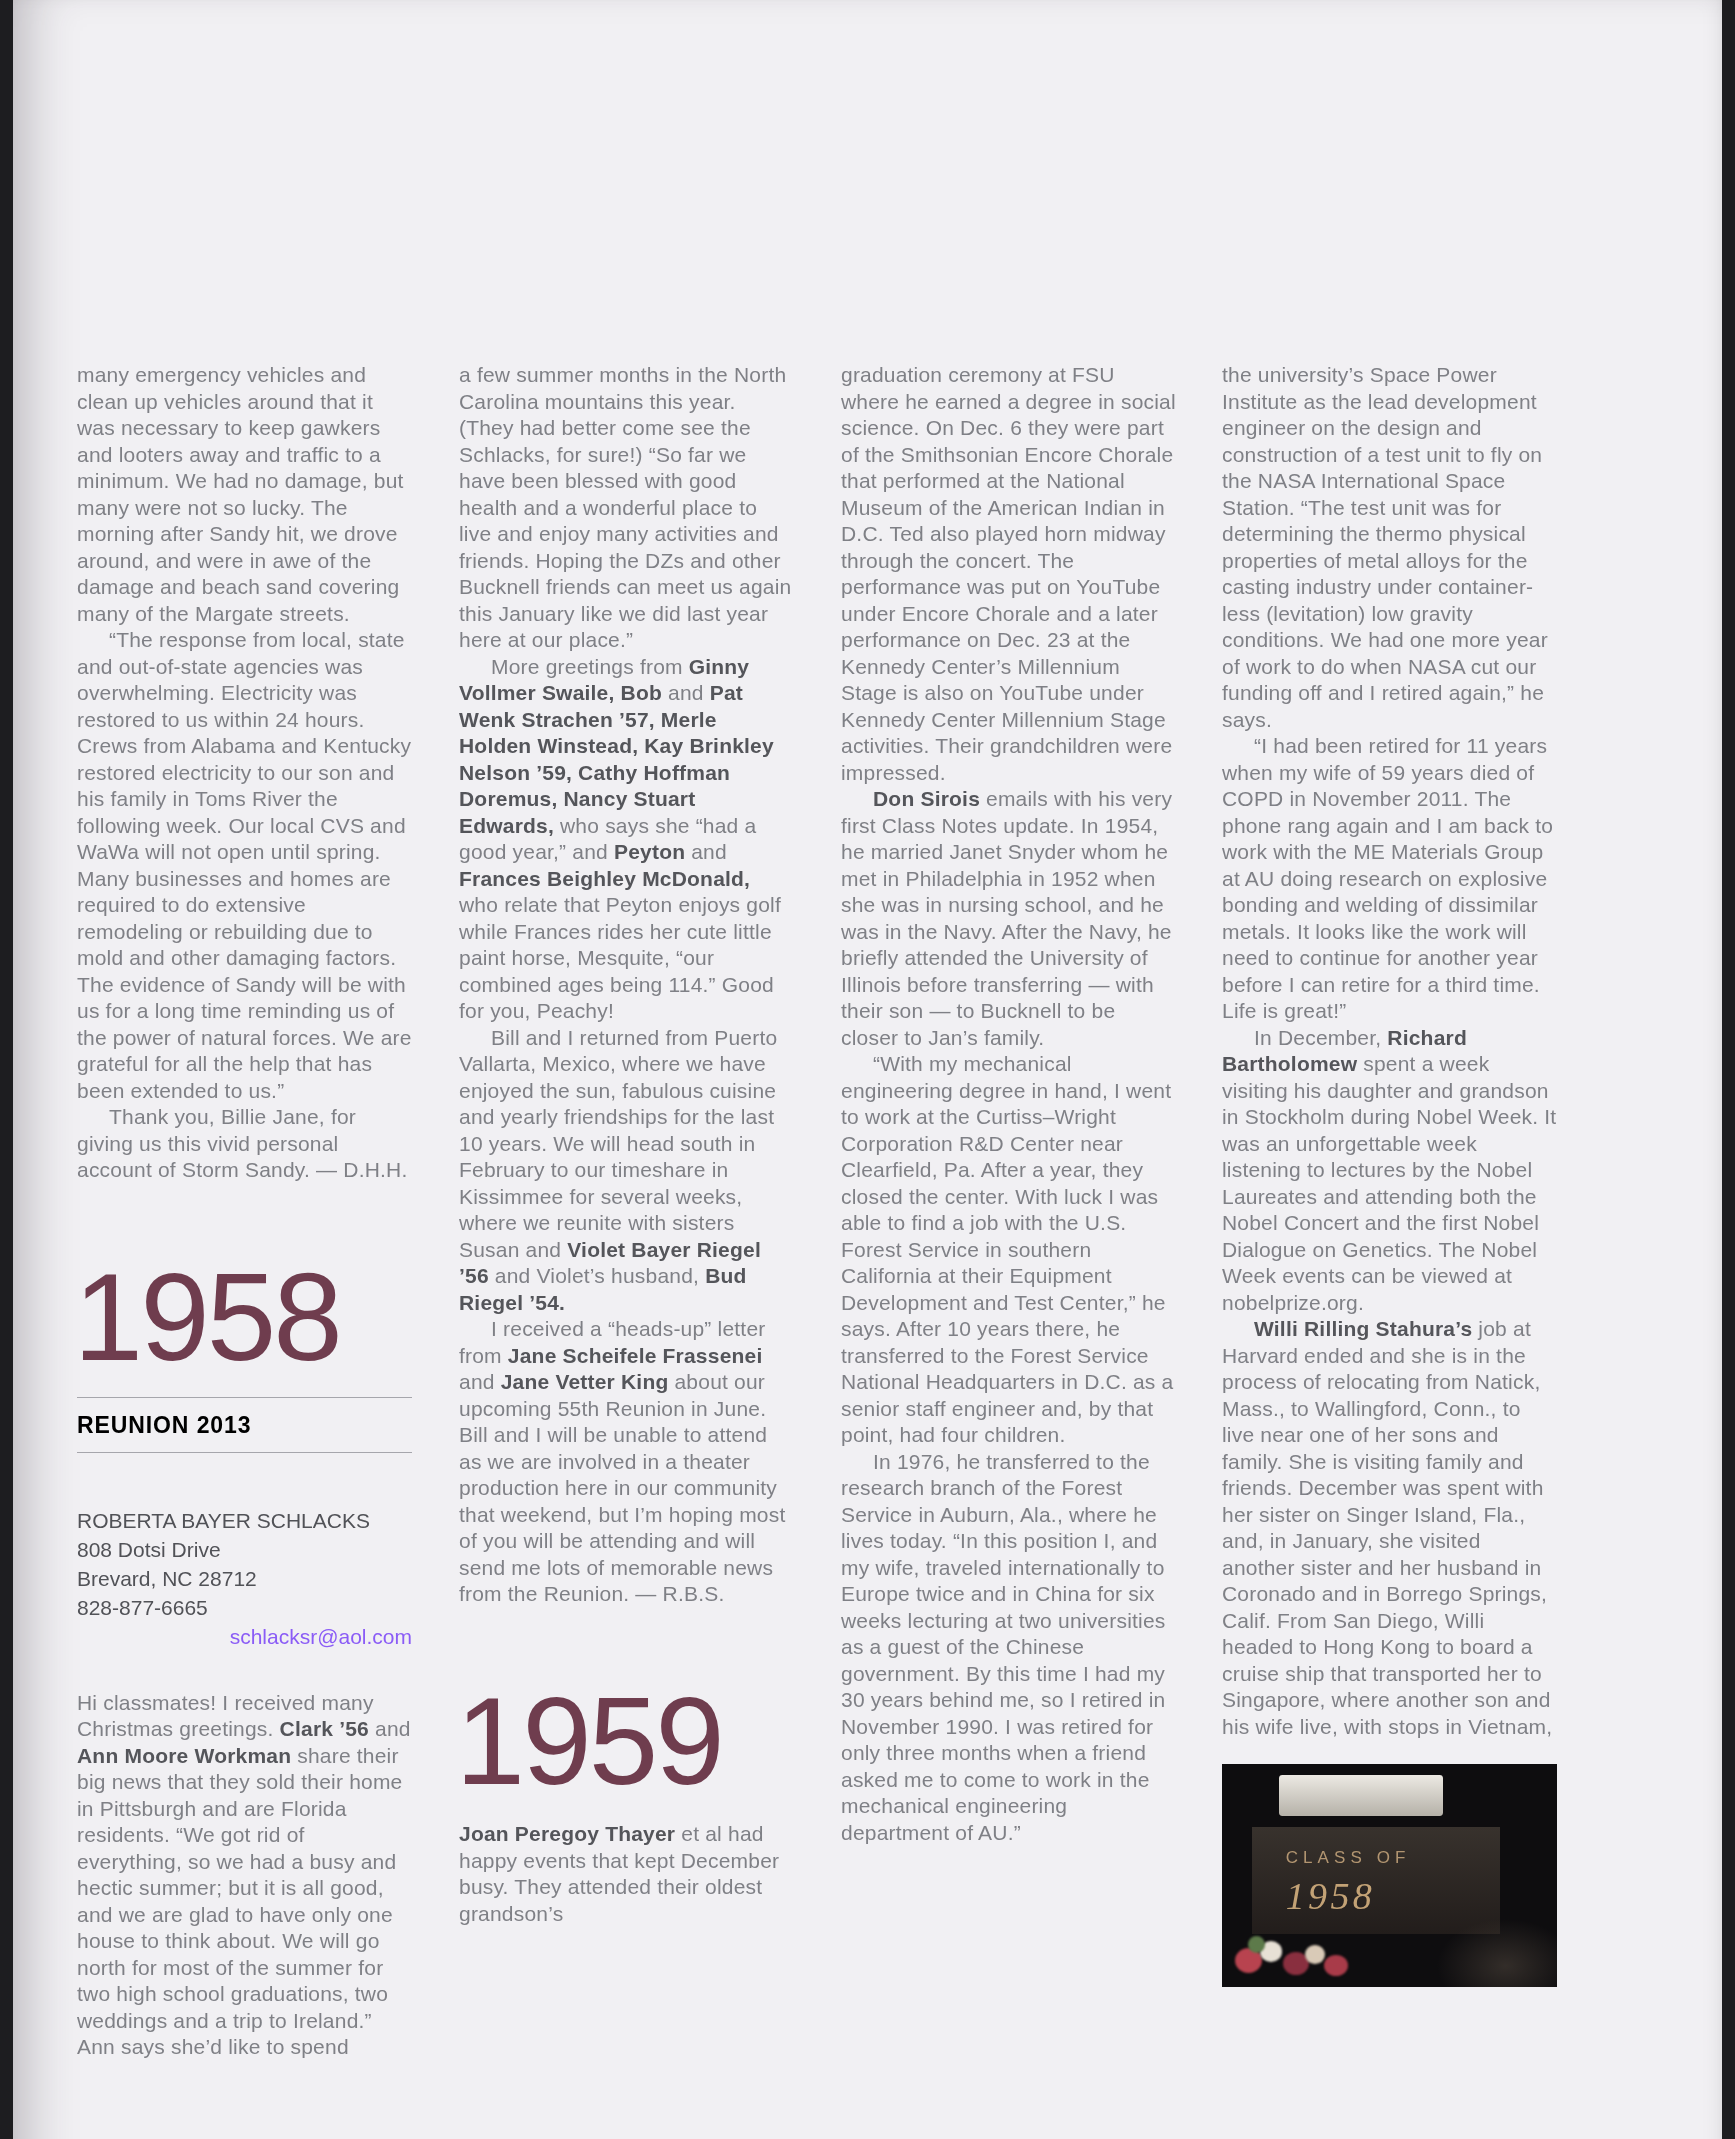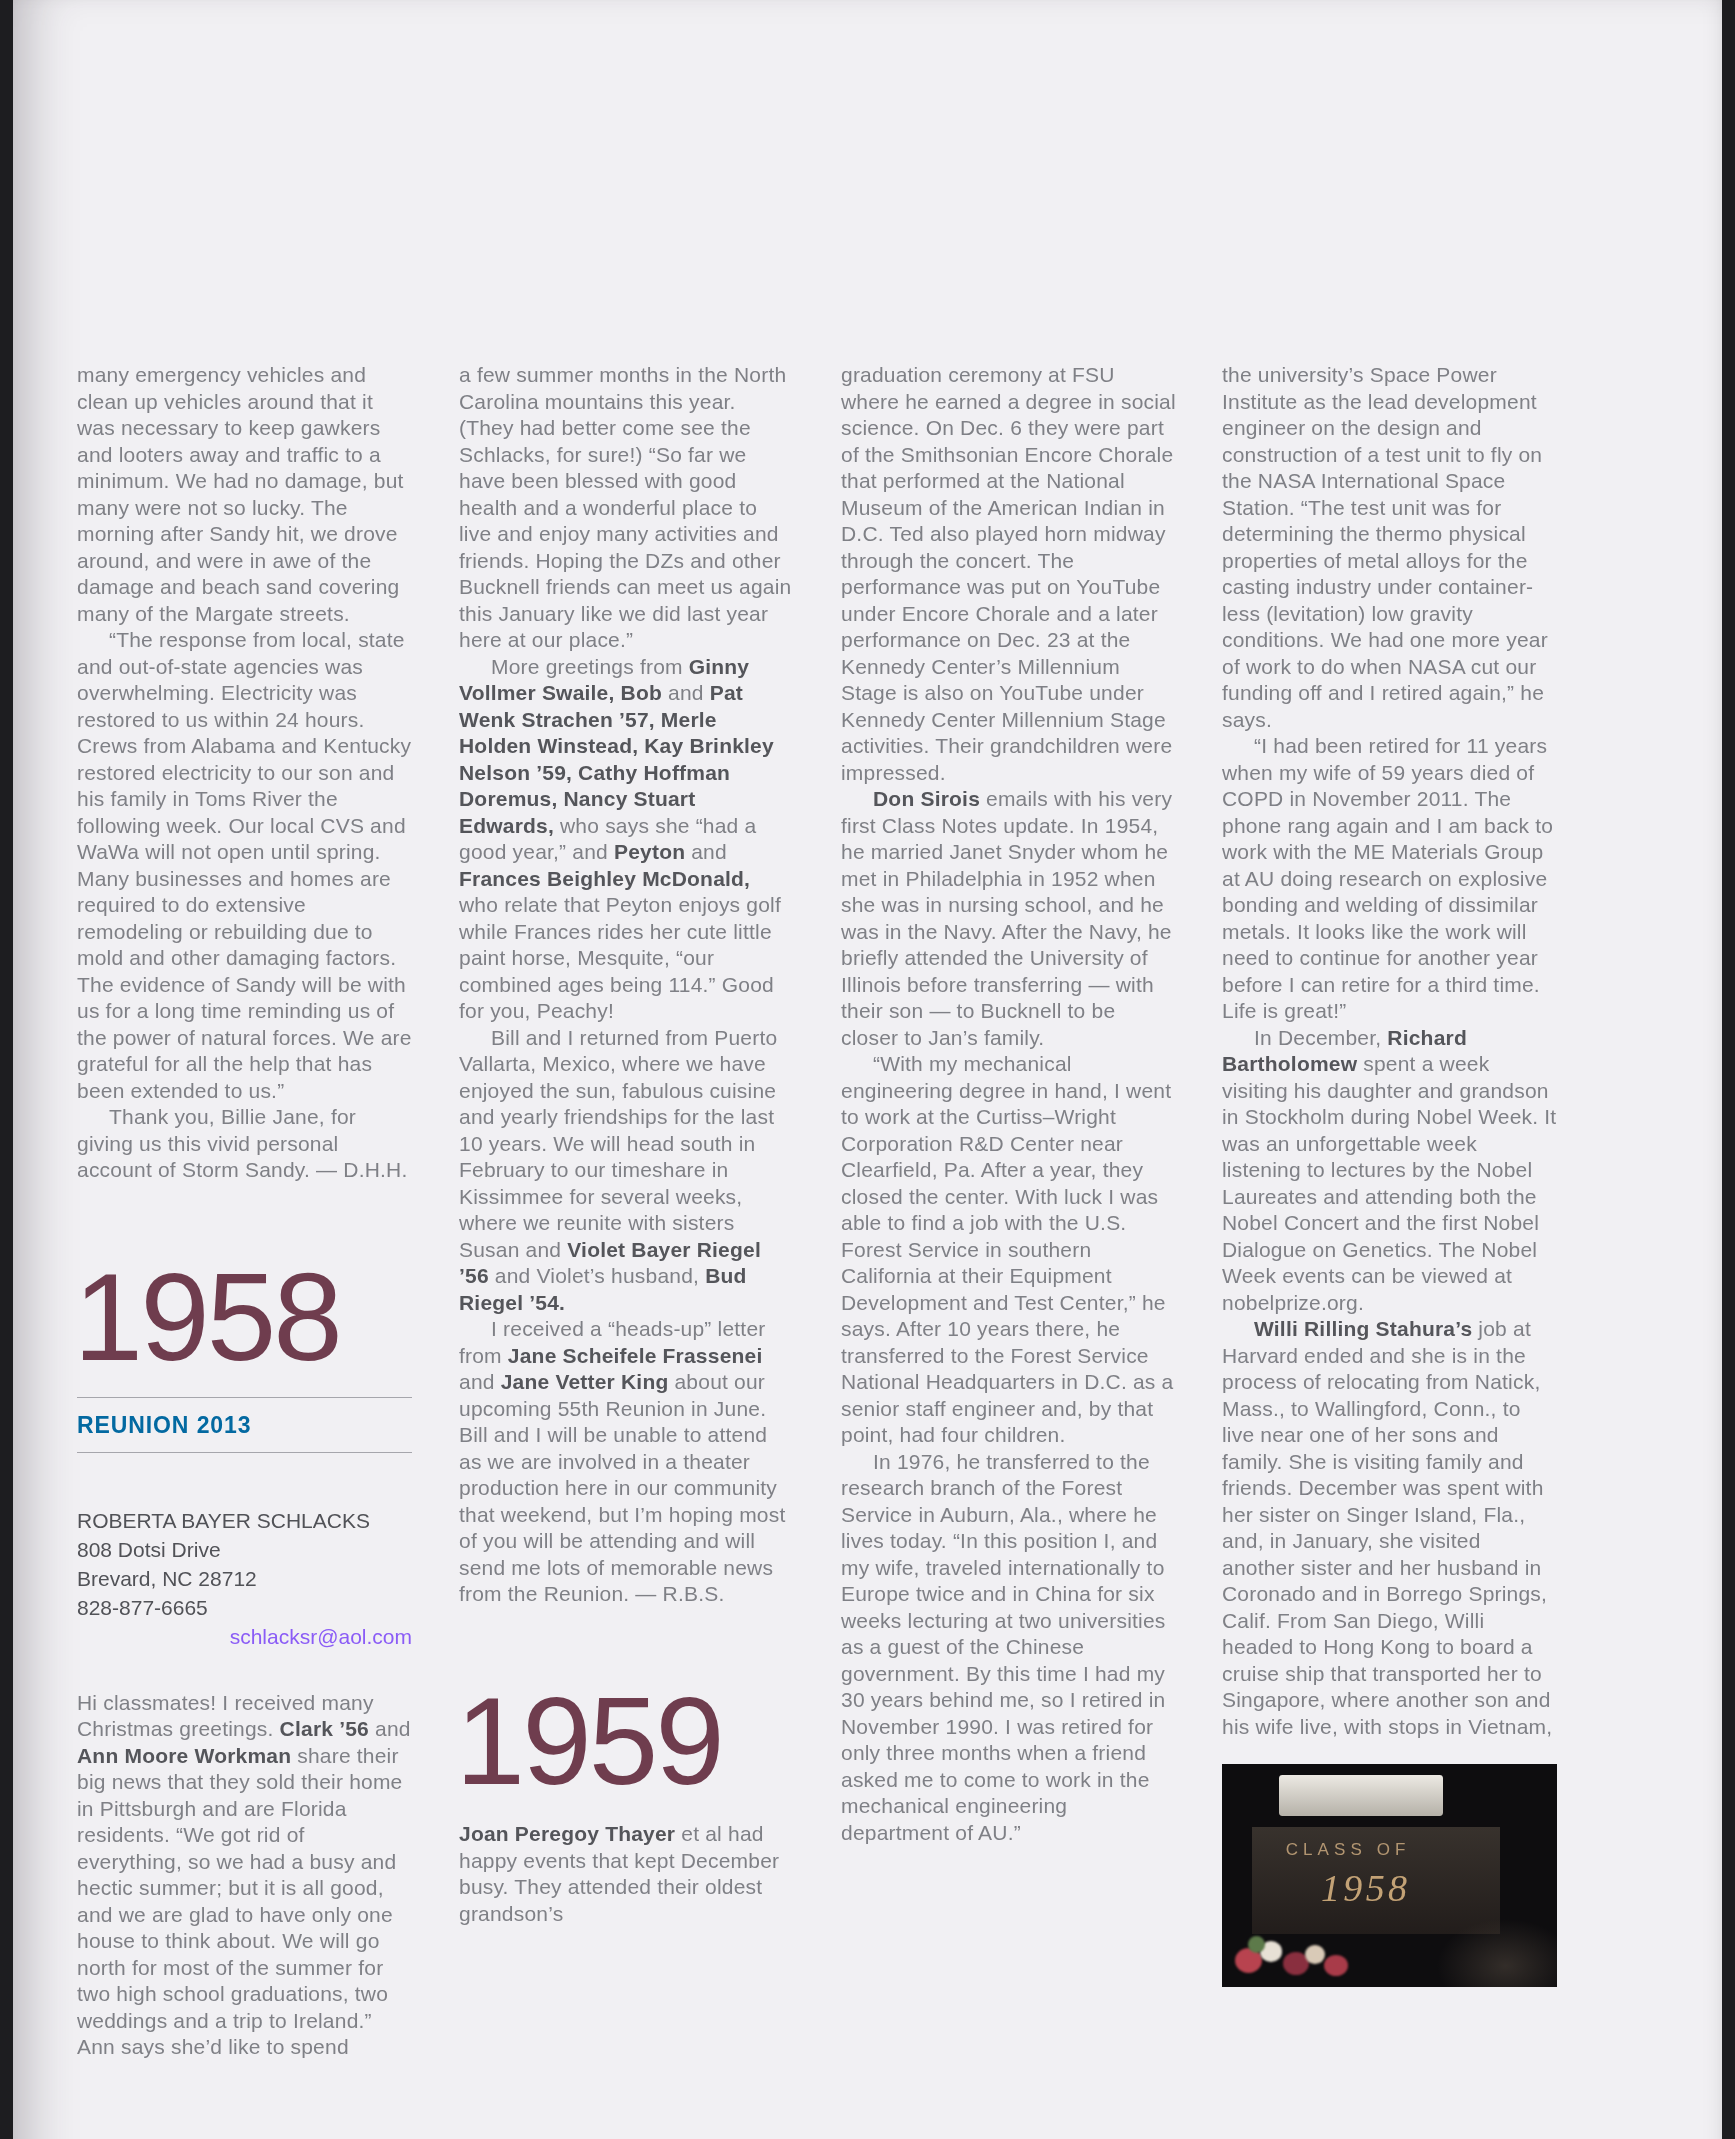--- a/index.html
+++ b/index.html
@@ -31,39 +31,39 @@
   .bn{font-weight:bold;color:#54555a;}
   .year{
     font-size:125px;line-height:.92;letter-spacing:-3px;
     color:#6f3d4e;margin:75px 0 23.5px -3.4px;
   }
   .reunion{
     border-top:1.3px solid #a6a6ac;
     border-bottom:1.3px solid #a6a6ac;
     padding:13.7px 0 13px;
     margin:23.5px 0 53px;
-    color:#0369a1;font-weight:bold;
+    color:#000000;font-weight:bold;
     font-size:23px;letter-spacing:0.9px;
   }
   .contact{margin:0 0 39px;font-weight:normal;font-size:21px;line-height:29px;color:#515257;}
   .contact .email{color:#8b5cf6;text-align:right;}
   .year + .contact{margin-top:13px;}
   .photo{
     position:relative;width:100%;height:223px;margin-top:23.5px;
     background:#0e0d0f;overflow:hidden;
   }
   .ph-tier{
     position:absolute;left:17%;top:11px;width:49%;height:41px;
     background:linear-gradient(#ece9e3,#b5b1a8);border-radius:3.4px;
   }
   .ph-slab{
     position:absolute;left:9%;top:63px;width:74%;height:107px;
     background:linear-gradient(#38322d,#221d1b);
   }
-  .ph-engrave{position:absolute;left:19%;top:76px;text-align:right;}
+  .ph-engrave{position:absolute;left:19%;top:84px;}
   .ph-line1{font-size:17px;letter-spacing:5.1px;color:#c9a87e;opacity:.85;}
   .ph-line2{
     font-size:38px;font-style:italic;letter-spacing:3.4px;margin-top:6.8px;
     font-family:"Liberation Serif", serif;color:#d4b07f;opacity:.9;
   }
   .ph-glow{
     position:absolute;right:-17px;bottom:-26px;width:137px;height:94px;
     background:radial-gradient(closest-side, rgba(120,105,90,.35), rgba(0,0,0,0));
   }
   .ph-flowers{position:absolute;left:3%;bottom:6px;width:42%;height:56px;}

